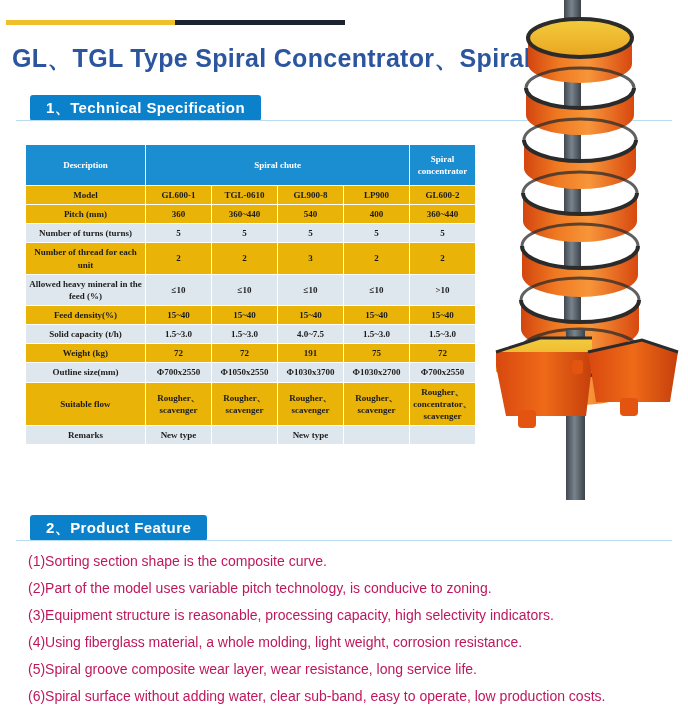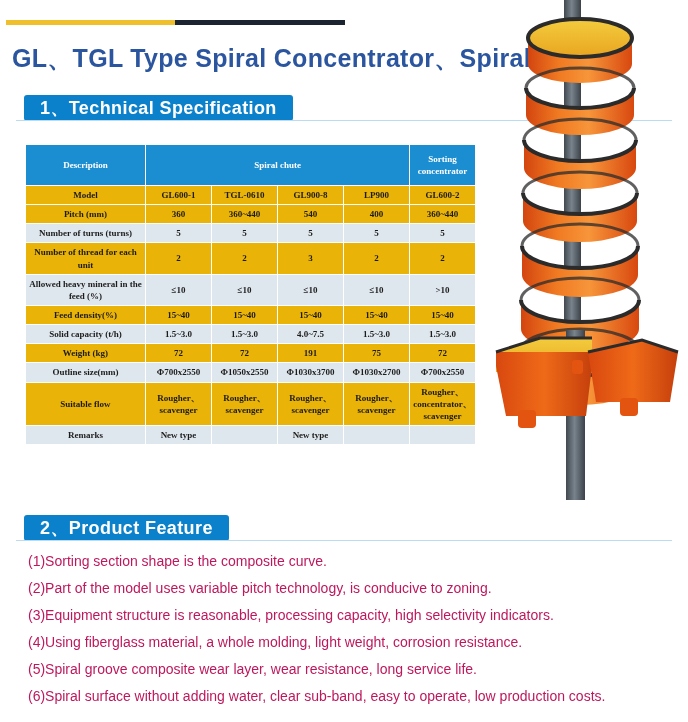--- a/index.html
+++ b/index.html
@@ -49,27 +49,27 @@
 
   
   .section-head {
     position: absolute;
     left: 16px;
     height: 26px;
     width: 656px;
   }
   .section-head .badge {
     position: absolute;
-    left: 8px;
+    left: 14px;
     top: 0;
     height: 26px;
     background: #0b81cc;
     border-radius: 3px;
     color: #ffffff;
-    font-size: 18px;
+    font-size: 15px;
     font-weight: bold;
     letter-spacing: 0.4px;
     display: flex;
     align-items: center;
     padding: 0 16px;
     box-sizing: border-box;
     white-space: nowrap;
   }
   .section-head .underline {
     position: absolute;
@@ -164,21 +164,21 @@
       <col class="c-val">
       <col class="c-val">
       <col class="c-val">
       <col class="c-val">
       <col class="c-val">
   </colgroup>
   <thead>
     <tr>
       <th>Description</th>
       <th colspan="4">Spiral chute</th>
-      <th>Sorting concentrator</th>
+      <th>Spiral concentrator</th>
     </tr>
   </thead>
   <tbody id="spec-body">
       <tr class="odd">
         <td>Model</td>
         <td>GL600-1</td>
         <td>TGL-0610</td>
         <td>GL900-8</td>
         <td>LP900</td>
         <td>GL600-2</td>

